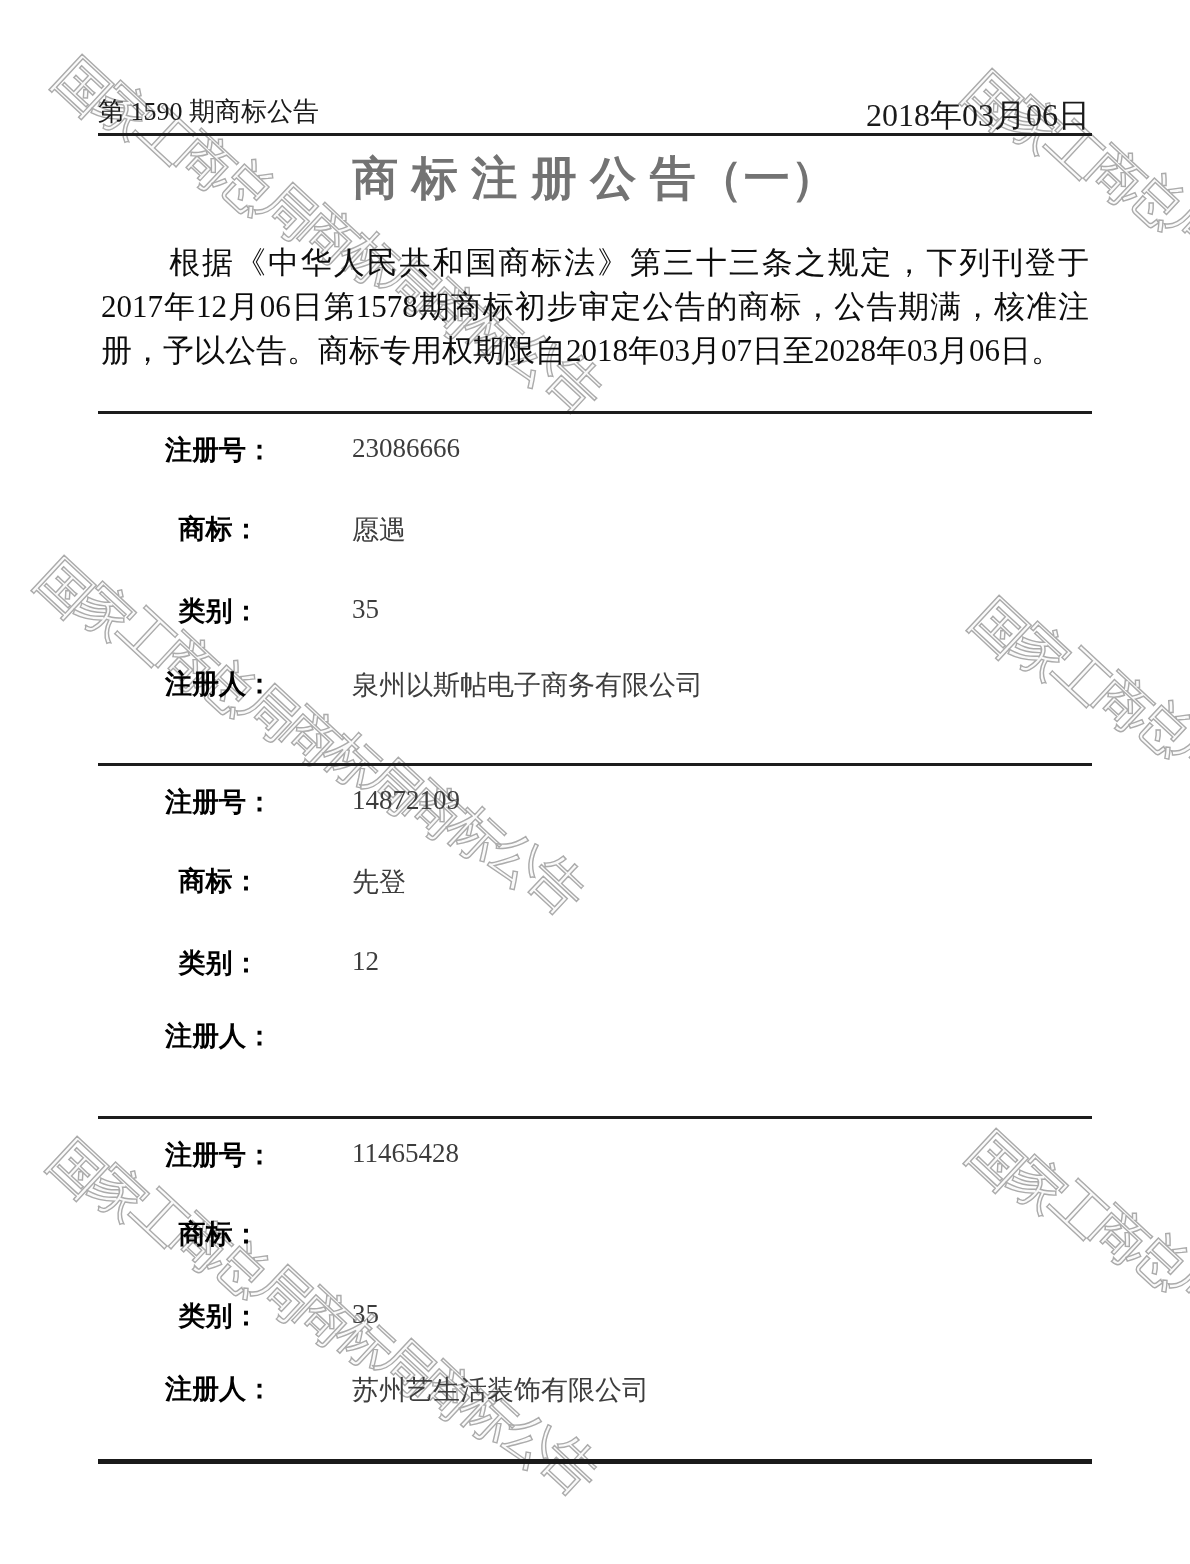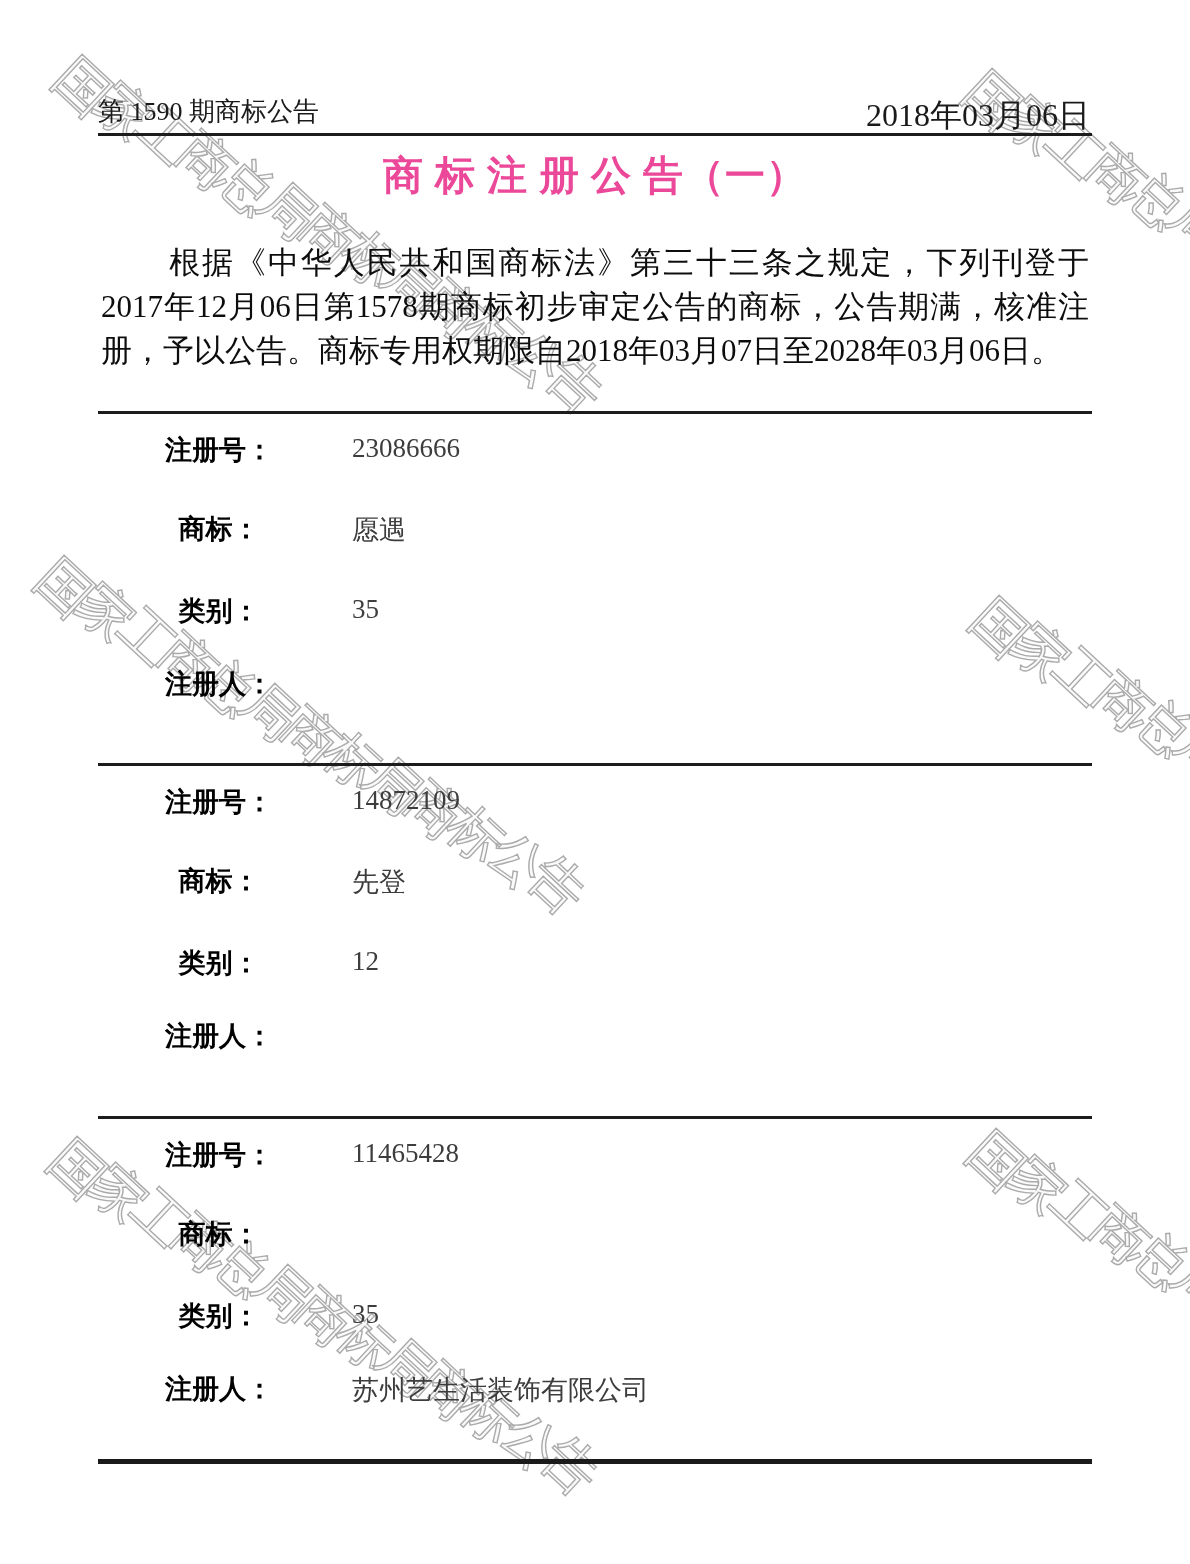--- a/index.html
+++ b/index.html
@@ -23,21 +23,21 @@
   .wm-b4{left:995px;top:583px;}
   .wm-b5{left:73px;top:1124px;}
   .wm-b6{left:992px;top:1116px;}
   
   .content{position:absolute;left:0;top:0;right:0;bottom:0;z-index:2;}
   .hdr-issue{position:absolute;left:98px;top:94px;font-size:26px;color:#1a1a1a;}
   .hdr-date{position:absolute;right:100px;top:94px;font-size:32px;color:#1a1a1a;}
   .hdr-rule{position:absolute;left:98px;top:133px;width:994px;height:3px;background:#1c1c1c;}
   .title{
     position:absolute;left:0;right:0;top:148px;text-align:center;
-    font-size:40px;font-weight:bold;letter-spacing:1px;color:#ec4899;
+    font-size:46px;font-weight:bold;letter-spacing:1px;color:#737373;
   }
   .intro{
     position:absolute;left:101px;top:241px;width:988px;
     font-size:31px;line-height:44px;font-weight:normal;color:#0d0d0d;
     text-align:justify;text-indent:2.2em;
   }
   .sep{position:absolute;left:98px;width:994px;height:3px;background:#1c1c1c;}
   .sep-1{top:411px;}
   .sep-2{top:763px;}
   .sep-3{top:1116px;}
@@ -79,20 +79,21 @@
     <div class="row" style="top:511px">
       <span class="lbl">商标：</span>
       <span class="val">愿遇</span>
     </div>
     <div class="row" style="top:593px">
       <span class="lbl">类别：</span>
       <span class="val">35</span>
     </div>
     <div class="row" style="top:666px">
       <span class="lbl">注册人：</span>
+      <span class="val">泉州以斯帖电子商务有限公司</span>
     </div>
 
     <div class="sep sep-2"></div>
     <div class="row" style="top:784px">
       <span class="lbl">注册号：</span>
       <span class="val">14872109</span>
     </div>
     <div class="row" style="top:863px">
       <span class="lbl">商标：</span>
       <span class="val">先登</span>

